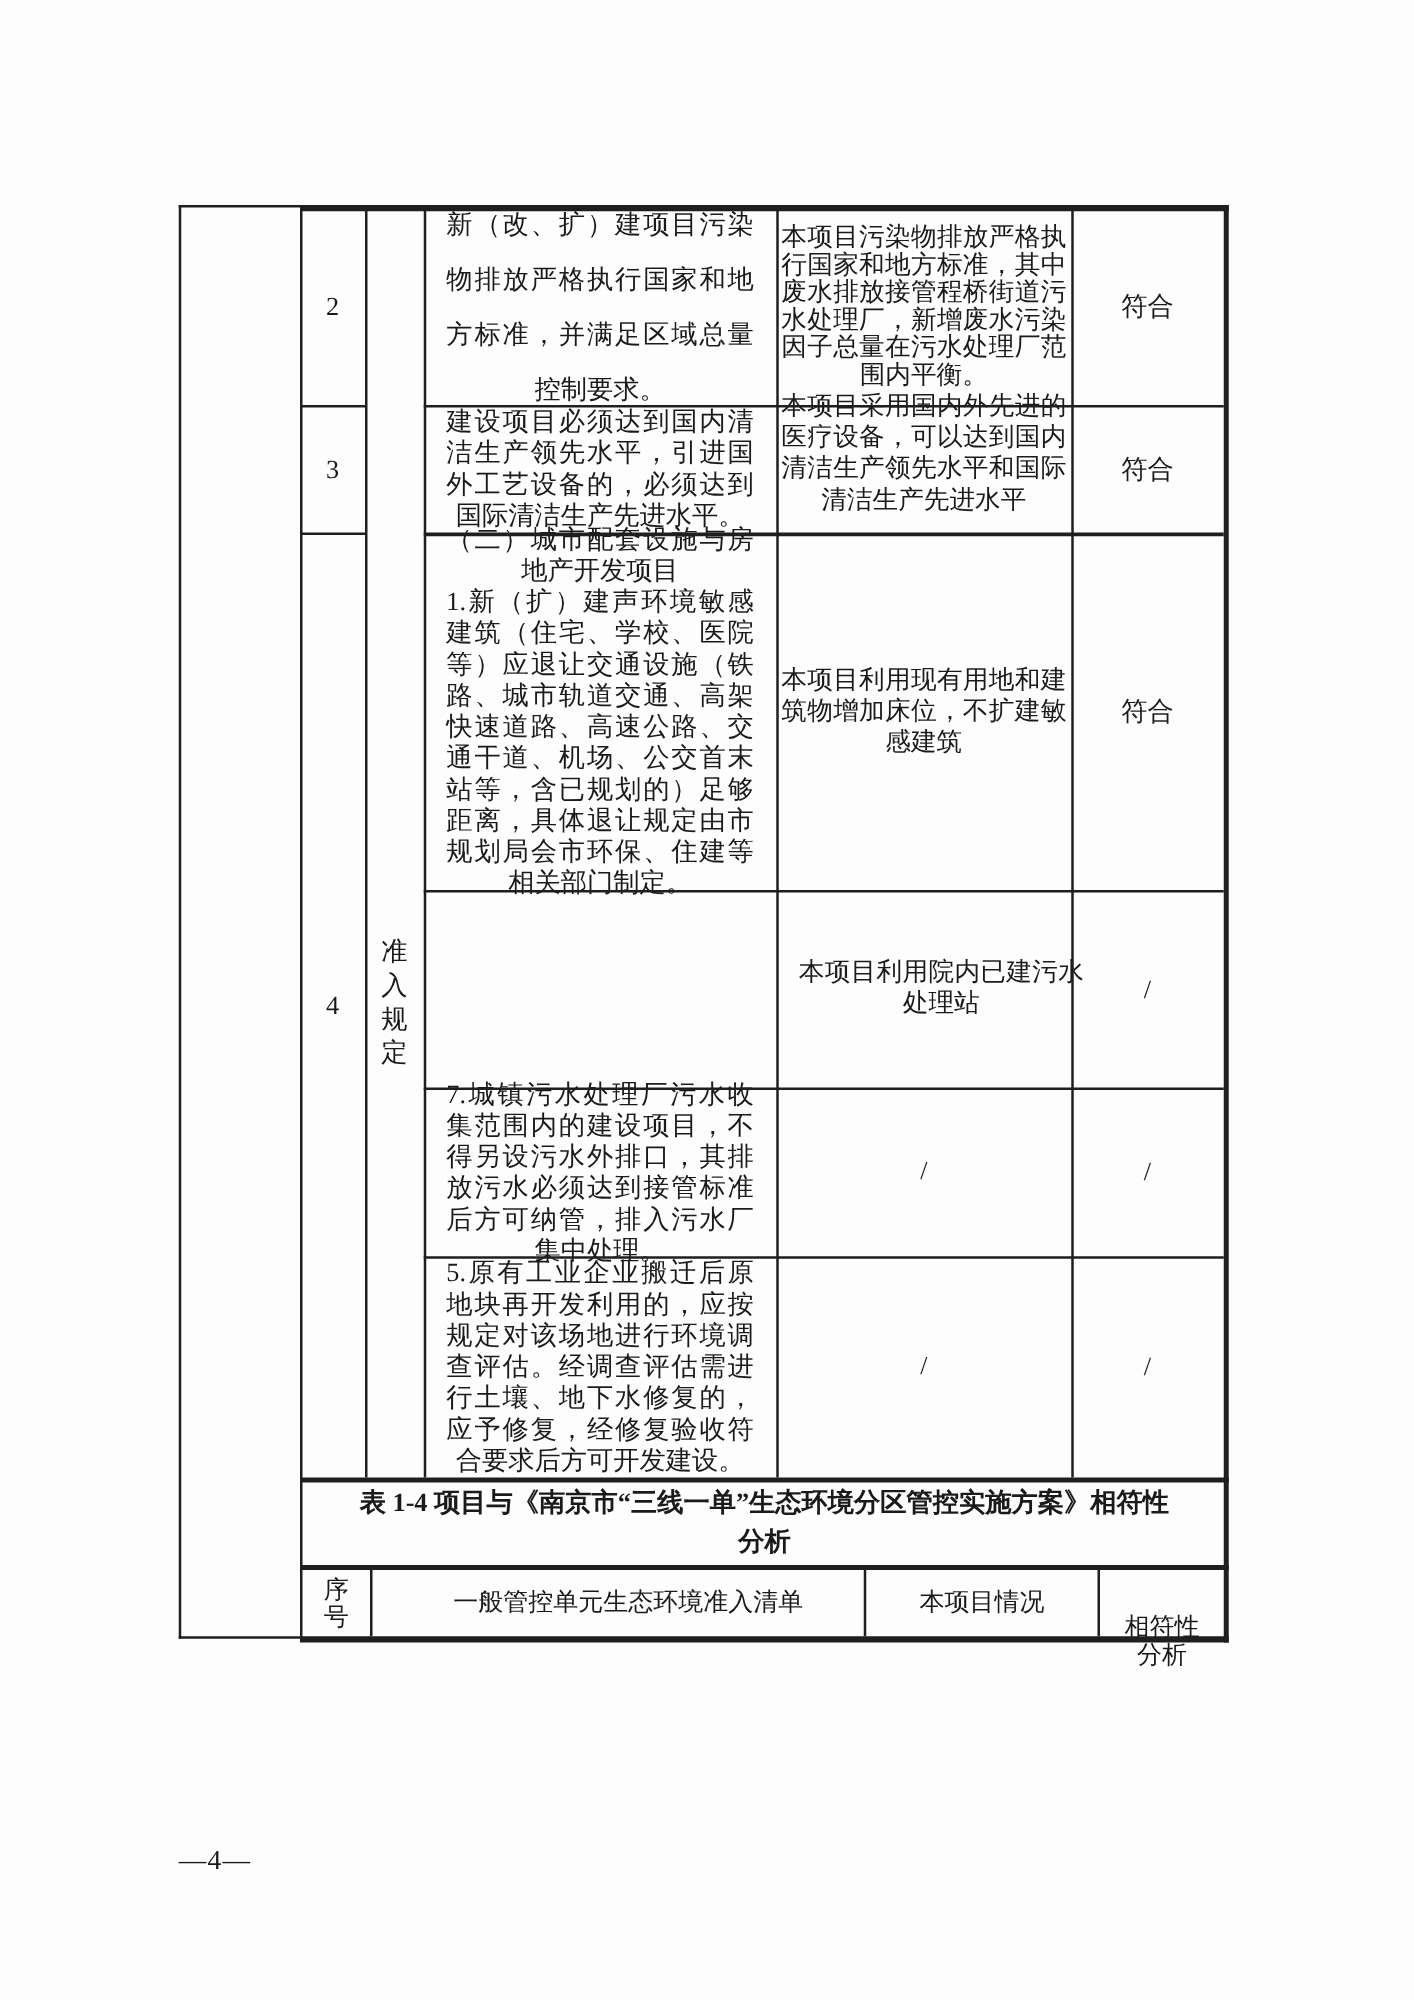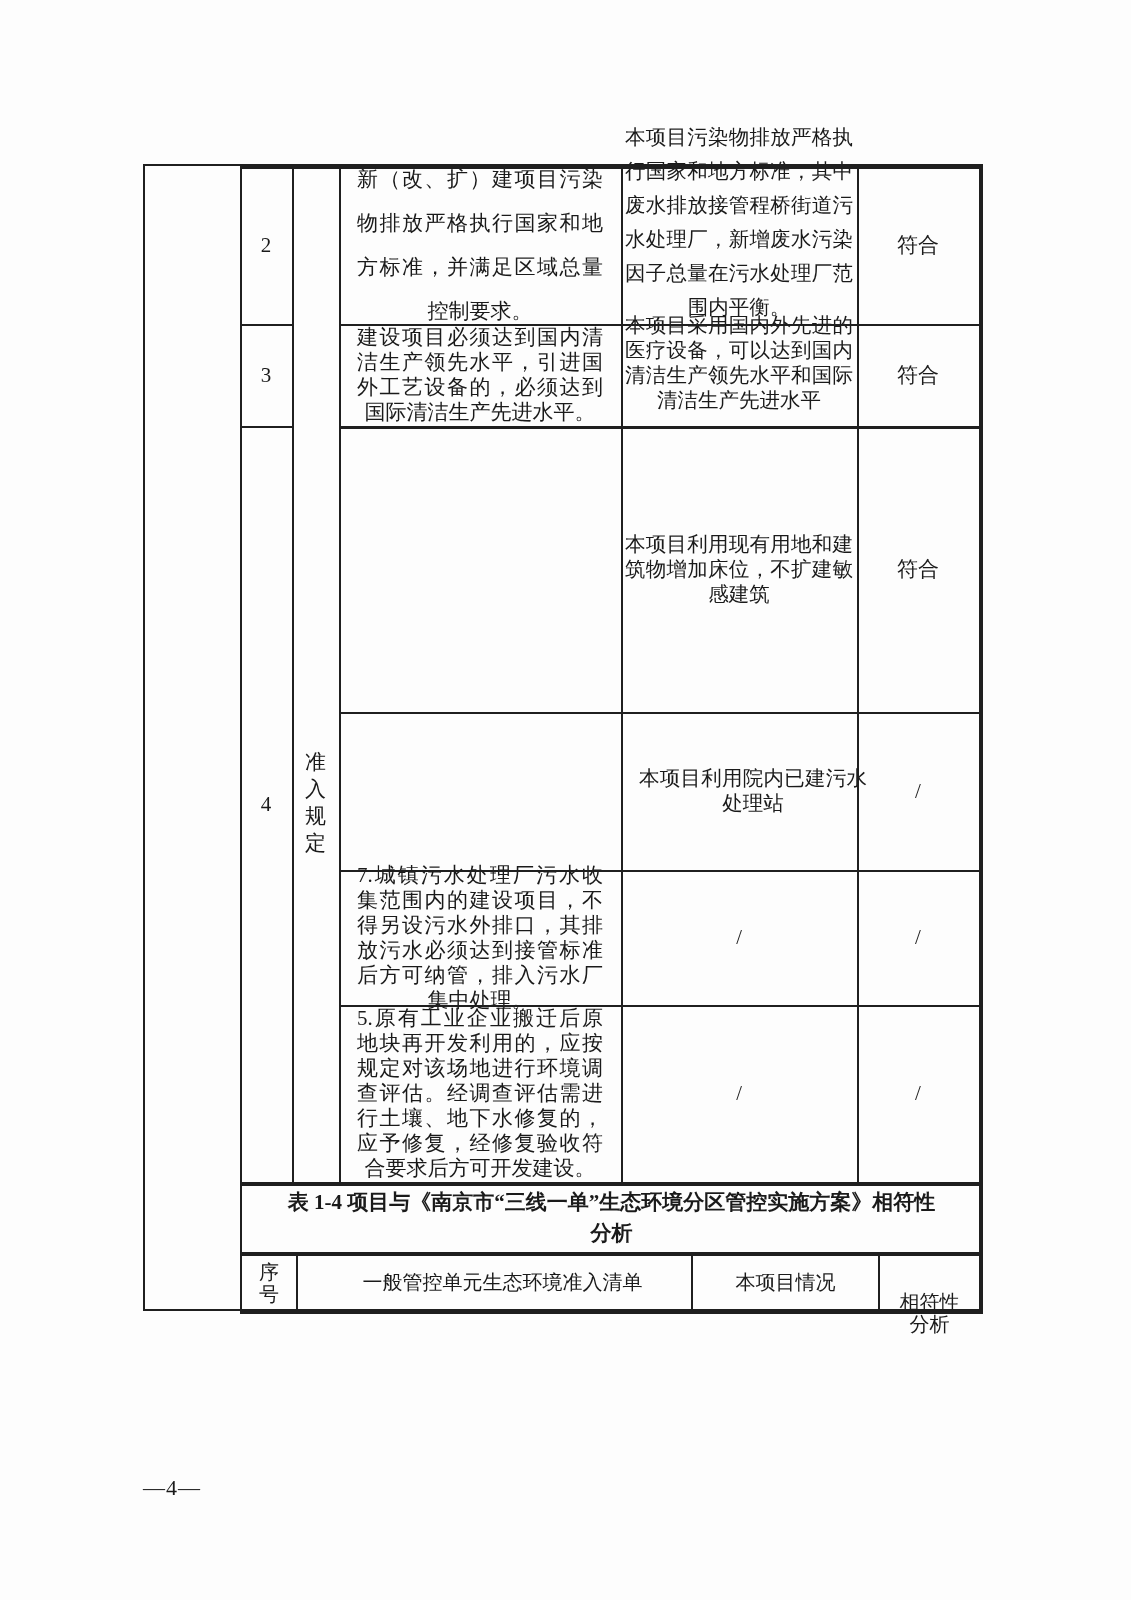--- a/index.html
+++ b/index.html
@@ -46,21 +46,21 @@
     font-family:Liberation Mono, monospace;
   }
   .line{position:absolute;background:#1f1f1f;}
   .prewrap{white-space:pre-line;text-align:center;}
   
   .numB2{left:242px;top:166px;width:48px;height:158px;}
   .numB3{left:242px;top:324px;width:48px;height:102px;}
   .numB4{left:242px;top:426px;width:48px;height:756px;}
   .catC4{left:292px;top:426px;width:47px;height:756px;}
   .D2{left:341px;top:166px;width:278px;height:158px;line-height:44px;}
-  .E2{left:623px;top:166px;width:232px;height:158px;font-size:20.5px;line-height:34px;justify-content:flex-end;}
+  .E2{left:623px;top:166px;width:232px;height:158px;font-size:20.5px;line-height:22px;}
   .F2{left:859px;top:166px;width:118px;height:158px;}
   .D3{left:341px;top:324px;width:278px;height:102px;}
   .E3{left:623px;top:324px;width:232px;height:78px;font-size:20.5px;}
   .F3{left:859px;top:324px;width:118px;height:102px;}
   .D4a{left:341px;top:426px;width:278px;height:286px;}
   .E4a{left:623px;top:426px;width:232px;height:286px;font-size:20.5px;}
   .F4a{left:859px;top:426px;width:118px;height:286px;}
   .D4b{left:341px;top:712px;width:278px;height:158px;}
   .E4b{left:623px;top:712px;width:232px;height:158px;font-size:20.5px;margin-left:14px;}
   .F4b{left:859px;top:712px;width:118px;height:158px;}
@@ -111,20 +111,24 @@
     <div class="plain-center">符合</div>
   </div>
 
   <div class="cell numB4">
     <div class="plain-center">4</div>
   </div>
   <div class="cell catC4">
     <div class="vert-text">准入规定</div>
   </div>
 
+  <div class="cell D4a">
+    <div class="rule-text">（二）城市配套设施与房地产开发项目</div>
+    <div class="rule-text">1.新（扩）建声环境敏感建筑（住宅、学校、医院等）应退让交通设施（铁路、城市轨道交通、高架快速道路、高速公路、交通干道、机场、公交首末站等，含已规划的）足够距离，具体退让规定由市规划局会市环保、住建等相关部门制定。</div>
+  </div>
   <div class="cell E4a">
     <div class="center-text">本项目利用现有用地和建筑物增加床位，不扩建敏感建筑</div>
   </div>
   <div class="cell F4a">
     <div class="plain-center">符合</div>
   </div>
 
   <div class="cell E4b">
     <div class="center-text">本项目利用院内已建污水处理站</div>
   </div>

